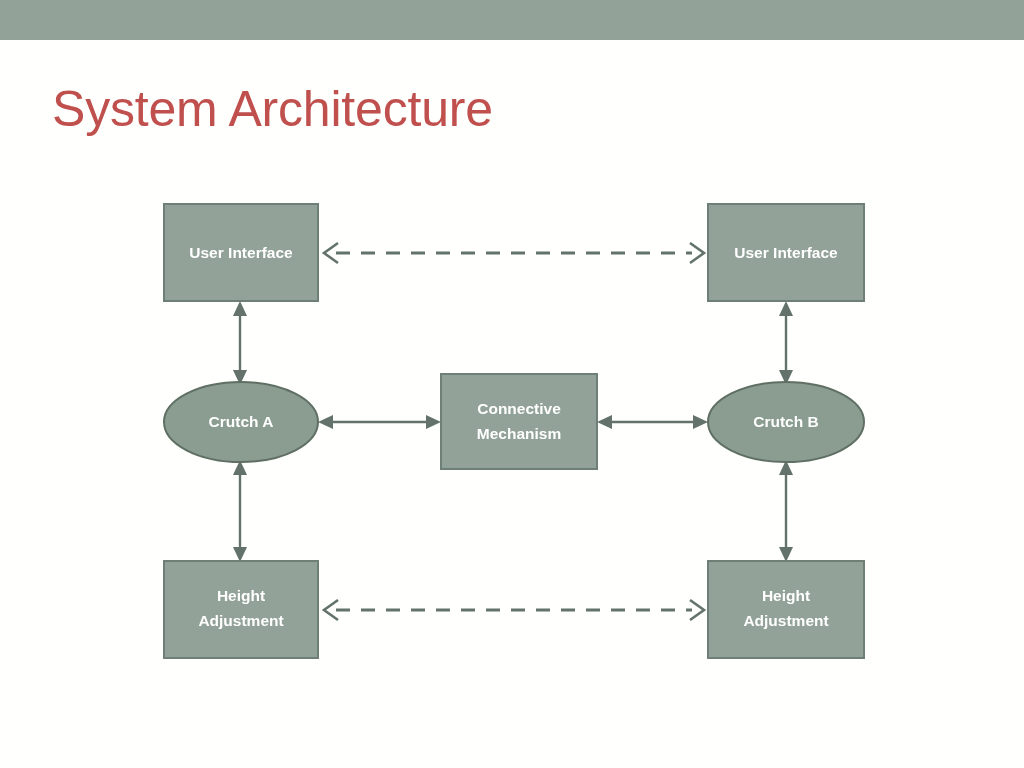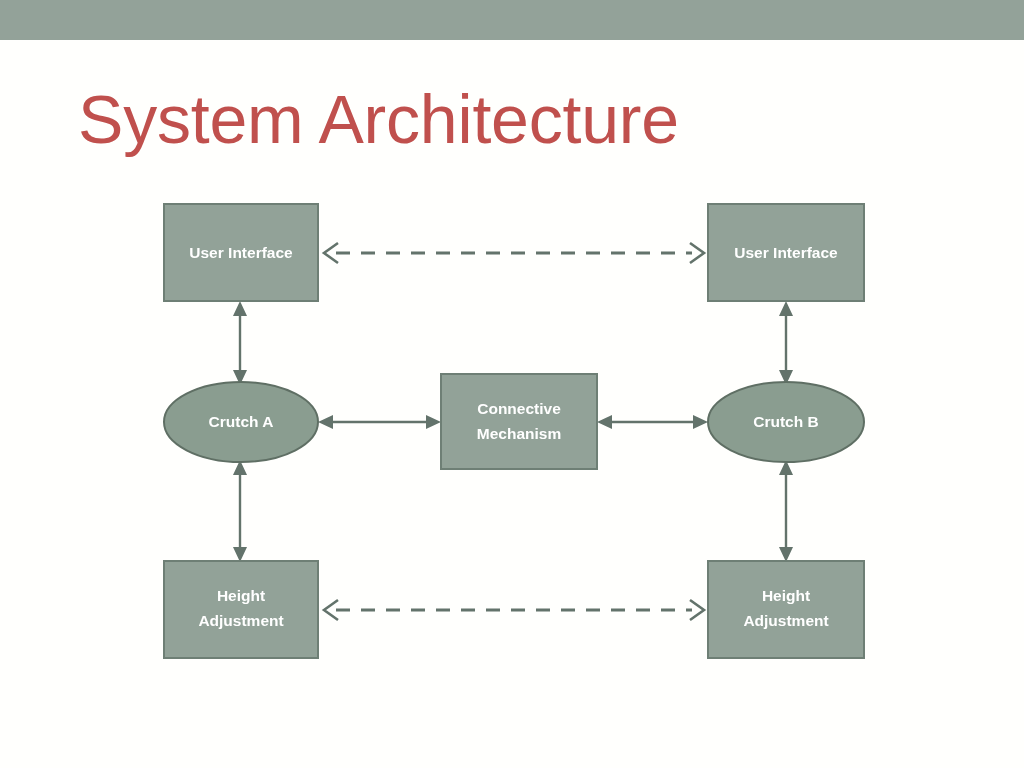--- a/index.html
+++ b/index.html
@@ -25,23 +25,23 @@
   #top-banner {
     position: absolute;
     left: 0;
     top: 0;
     width: 1024px;
     height: 40px;
     background: #93a299;
   }
   #slide-title {
     position: absolute;
-    left: 78px;
+    left: 52px;
     top: 82px;
-    font-size: 68px;
+    font-size: 50px;
     line-height: 1.1;
     font-weight: 400;
     color: #c0504d;
     font-family: "Liberation Sans", sans-serif;
     letter-spacing: -0.2px;
     white-space: nowrap;
   }
 
   
   #diagram {

